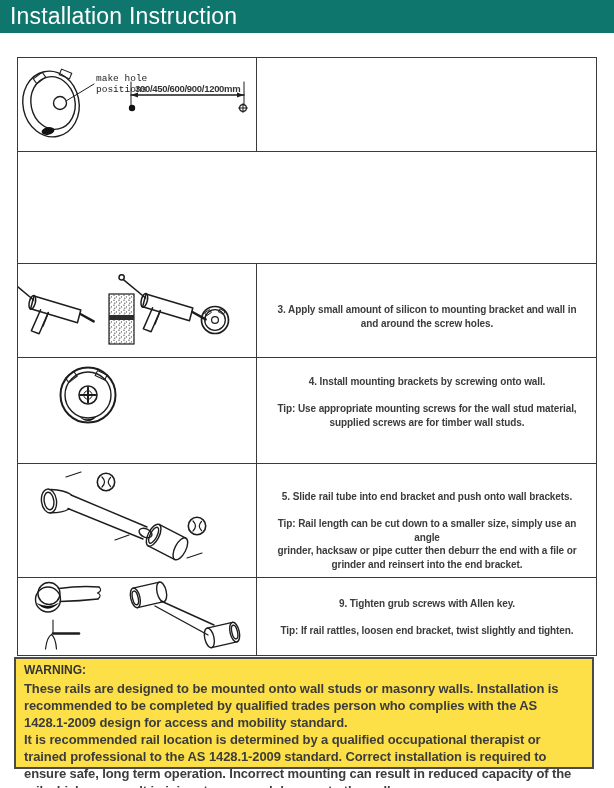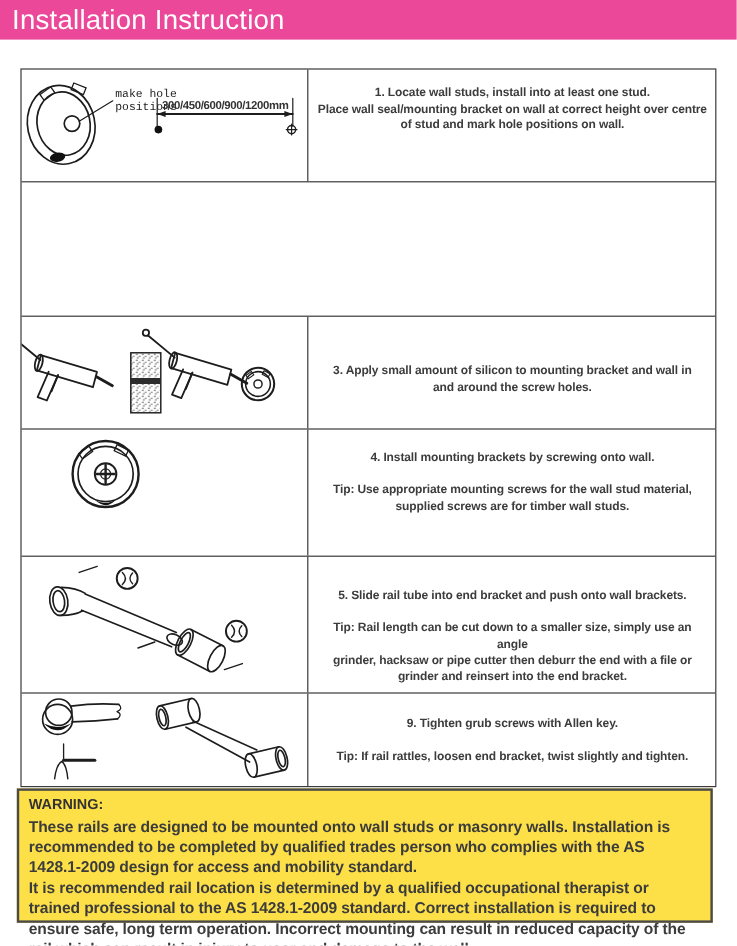--- a/index.html
+++ b/index.html
@@ -1,21 +1,21 @@
 <!DOCTYPE html>
 <html><head>
 <meta charset="utf-8">
 <style>
   html,body{margin:0;padding:0;}
   body{
     width:614px;height:788px;position:relative;background:#ffffff;
     font-family:"Liberation Sans", sans-serif;color:#3d3d3d;overflow:hidden;
   }
   .title-bar{
-    position:absolute;left:0;top:0;width:614px;height:33px;background:#ec4899;
+    position:absolute;left:0;top:0;width:614px;height:33px;background:#0f766e;
     color:#fff;font-size:23px;line-height:32px;padding-left:10px;box-sizing:border-box;
     letter-spacing:.2px;
   }
   .inst-table{
     position:absolute;left:17px;top:57px;width:580px;border:1px solid #3a3a3a;
     box-sizing:border-box;background:#fff;text-align:center;
   }
   .row{display:flex;border-top:1px solid #3a3a3a;box-sizing:border-box;}
   .row:first-child{border-top:none;}
   .cell-fig{width:239px;border-right:1px solid #3a3a3a;position:relative;box-sizing:border-box;flex:none;}
@@ -91,25 +91,20 @@
           <path d="M226 37 l-7 -2.6 v5.2 Z" fill="#1d1d1d" stroke="none"></path>
           <circle cx="114" cy="50" r="3.2" fill="#111" stroke="none"></circle>
           <circle cx="225" cy="50" r="3.4" stroke-width="1.2"></circle>
           <path d="M220.5 50 H229.5 M225 45.5 V54.5" stroke-width="1"></path>
         </g>
       </svg>
       <span class="fig-label" style="left:78px;top:16px;">make hole
 positions</span>
       <span class="dim-label" style="left:117px;top:25px;">300/450/600/900/1200mm</span>
     </div>
-    <div class="cell-text">
-      <div class="step-text">1. Locate wall studs, install into at least one stud.
-Place wall seal/mounting bracket on wall at correct height over centre
-of stud and mark hole positions on wall.</div>
-    </div>
   </div>
 
   <div class="row r2">
   </div>
 
   <div class="row r3">
     <div class="cell-fig">
       <svg width="239" height="92" viewBox="0 0 239 92">
         <rect x="91" y="30" width="25" height="50" fill="url(#stip)" stroke="#1d1d1d" stroke-width="1.2"></rect>
         <rect x="91" y="51" width="25" height="5" fill="#2c2c2c"></rect>

